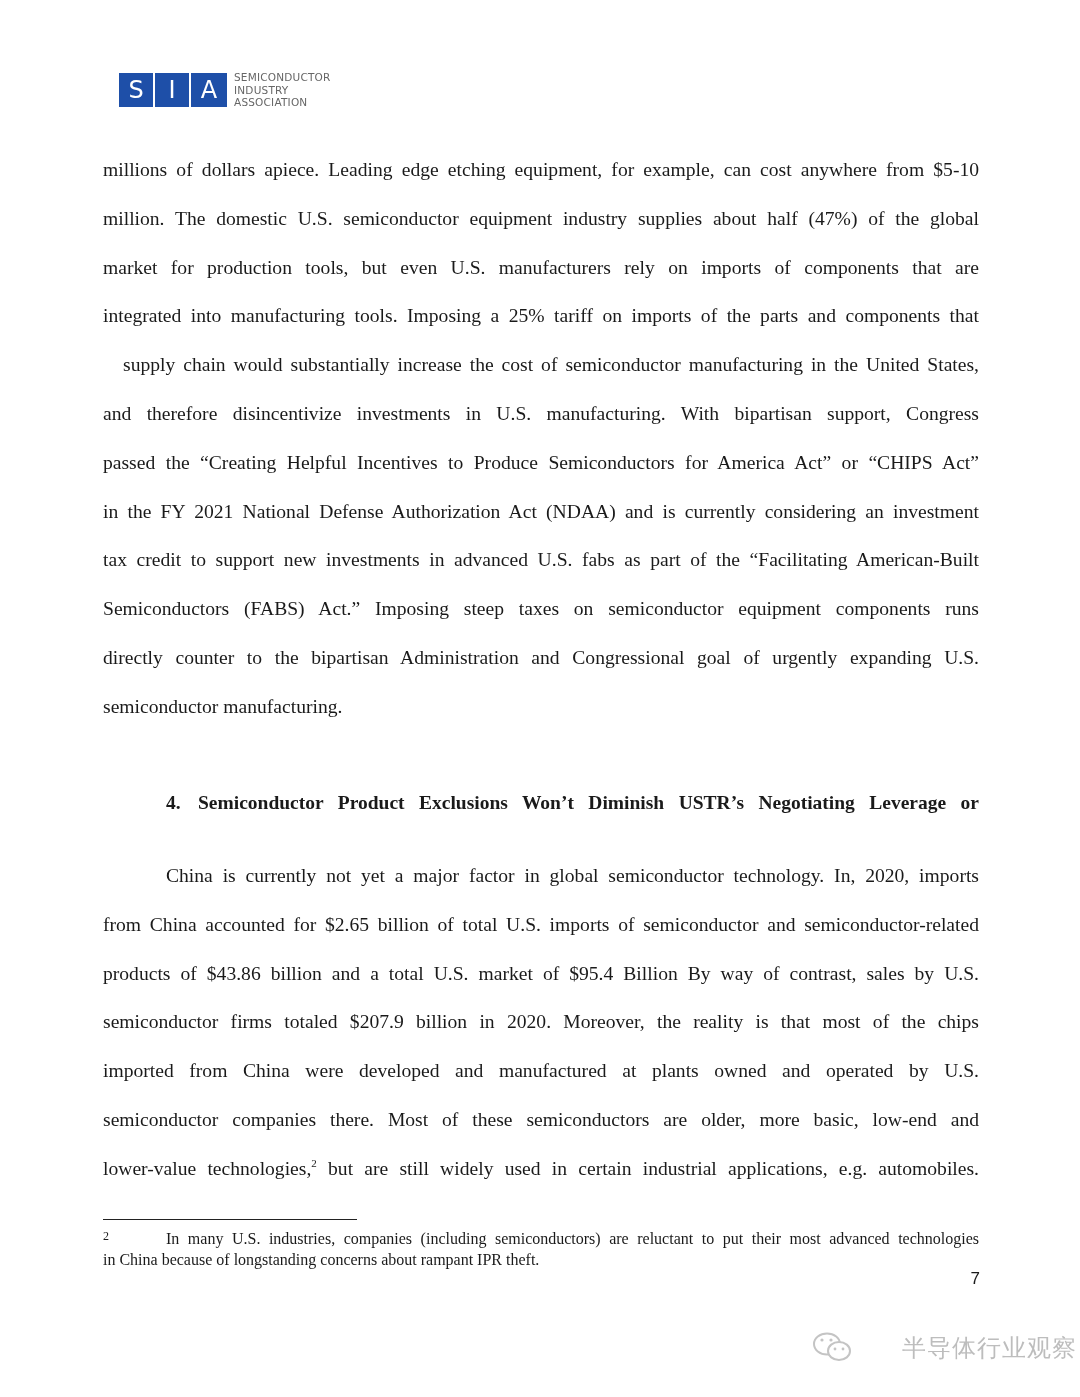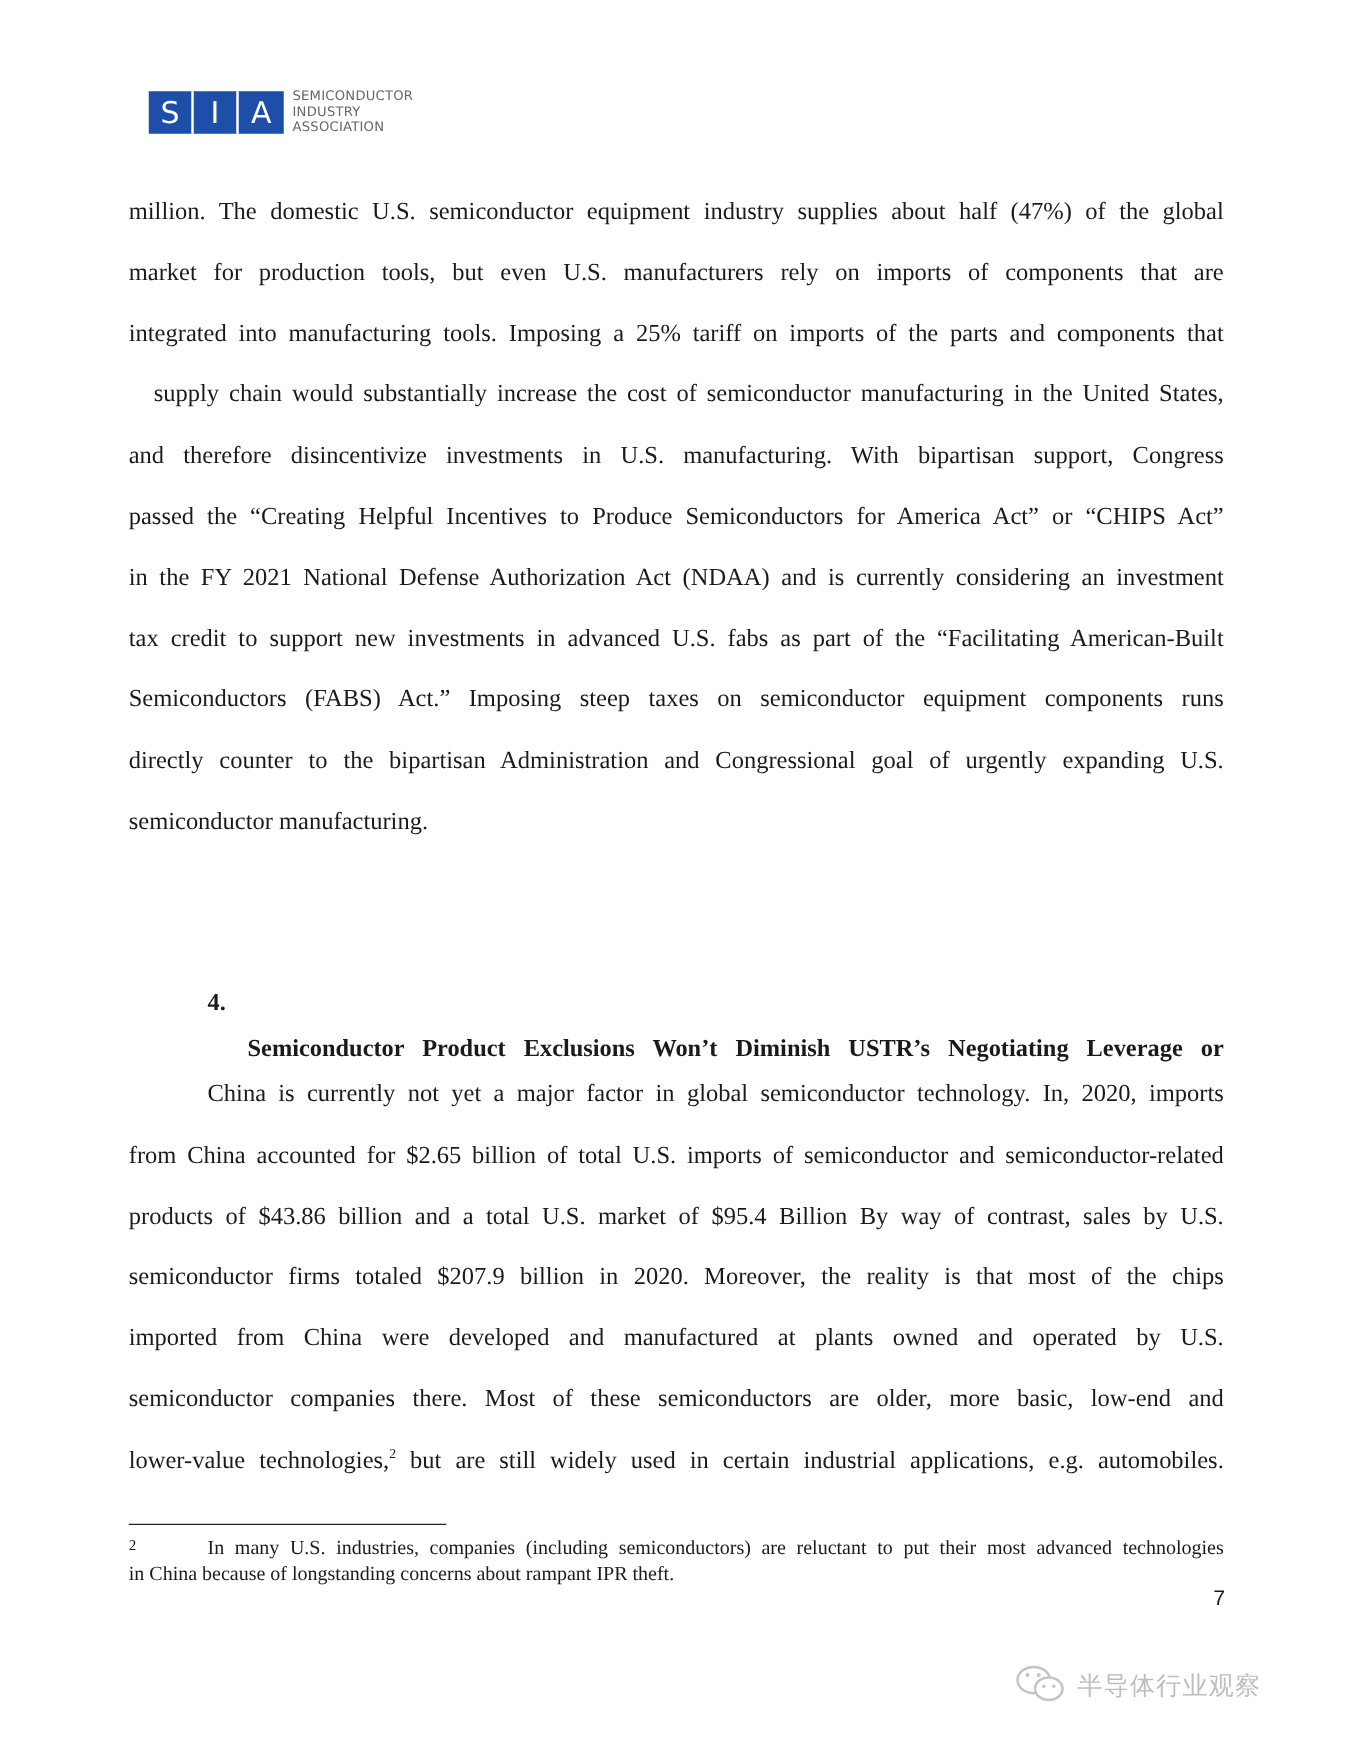--- a/index.html
+++ b/index.html
@@ -8,50 +8,51 @@
   .logo-box { display: flex; height: 34px; background: #1e4fa8; }
   .logo-box span { width: 34px; height: 34px; color: #fff; font-family: "DejaVu Sans", sans-serif; font-size: 24px; display: flex; align-items: center; justify-content: center; border-right: 2px solid #fff; }
   .logo-box span:last-child { border-right: none; width: 36px; }
   .logo-text { margin-left: 7px; font-family: "DejaVu Sans", sans-serif; font-size: 10.5px; line-height: 12.5px; color: #666; letter-spacing: 0.2px; }
   .body-text { position: absolute; left: 103px; width: 876px; font-family: "Liberation Serif", serif; font-size: 19.6px; }
   .line { height: 48.8px; line-height: 27px; text-align: justify; text-align-last: justify; white-space: nowrap; overflow: visible; }
   .line.last { text-align-last: left; }
   .block1 { top: 156px; }
   .heading { position: absolute; left: 166px; top: 790px; width: 813px; font-family: "Liberation Serif", serif; font-weight: bold; font-size: 19.5px; line-height: 25px; }
   .heading .num { position: absolute; left: 0; top: 0; }
-  .heading .htext { margin-left: 32px; margin-top: 37px; }
+  .heading .htext { margin-left: 32px; }
   .heading .hl1 { text-align: justify; text-align-last: justify; }
   .block2 { top: 862px; }
   .indent { padding-left: 63px; }
   sup { font-size: 11px; line-height: 0; }
   .fn-rule { position: absolute; left: 103px; top: 1219px; width: 254px; border-top: 1px solid #222; }
   .footnote { position: absolute; left: 103px; top: 1228px; width: 876px; font-family: "Liberation Serif", serif; font-size: 16px; line-height: 21px; }
   .fn-num { position: absolute; left: 0; top: -2px; font-size: 12px; }
   .fn-l1 { padding-left: 63px; text-align: justify; text-align-last: justify; white-space: nowrap; }
   .page-num { position: absolute; right: 100px; top: 1269px; font-family: "Liberation Sans", sans-serif; font-size: 17px; }
-  .watermark { position: absolute; left: 812px; top: 1331px; display: flex; align-items: center; color: #bdbdbd; font-family: "DejaVu Sans", sans-serif; font-size: 20px; letter-spacing: 1px; }
+  .watermark { position: absolute; left: 812px; top: 1331px; display: flex; align-items: center; color: #bdbdbd; font-family: "DejaVu Sans", sans-serif; font-size: 24px; letter-spacing: 1px; gap: 40px; }
   .watermark svg { margin-right: 8px; }
 </style>
 </head>
 <body>
 
 <div class="logo">
   <div class="logo-box">
     <span>S</span>
     <span>I</span>
     <span>A</span>
   </div>
   <div class="logo-text">
     <div>SEMICONDUCTOR</div>
     <div>INDUSTRY</div>
     <div>ASSOCIATION</div>
   </div>
 </div>
 
 <div class="body-text block1">
+  <div class="line" style="white-space: normal;">millions of dollars apiece. Leading edge etching equipment, for example, can cost anywhere from $5-10</div>
   <div class="line" style="white-space: normal;">million. The domestic U.S. semiconductor equipment industry supplies about half (47%) of the global</div>
   <div class="line" style="white-space: normal;">market for production tools, but even U.S. manufacturers rely on imports of components that are</div>
   <div class="line" style="white-space: normal;">integrated into manufacturing tools. Imposing a 25% tariff on imports of the parts and components that</div>
   <div class="line" style="white-space: normal; margin-left: 20px;">supply chain would substantially increase the cost of semiconductor manufacturing in the United States,</div>
   <div class="line" style="white-space: normal;">and therefore disincentivize investments in U.S. manufacturing.  With bipartisan support, Congress</div>
   <div class="line" style="white-space: normal;">passed the  “Creating Helpful Incentives to Produce Semiconductors for America Act” or “CHIPS Act”</div>
   <div class="line" style="white-space: normal;">in the FY 2021 National Defense Authorization Act (NDAA) and is currently considering an investment</div>
   <div class="line" style="white-space: normal;">tax credit to support new investments in advanced U.S. fabs as part of the “Facilitating American-Built</div>
   <div class="line" style="white-space: normal;">Semiconductors (FABS) Act.”  Imposing steep taxes on semiconductor equipment components runs</div>
   <div class="line" style="white-space: normal;">directly counter to the bipartisan Administration and Congressional goal of urgently expanding U.S.</div>

